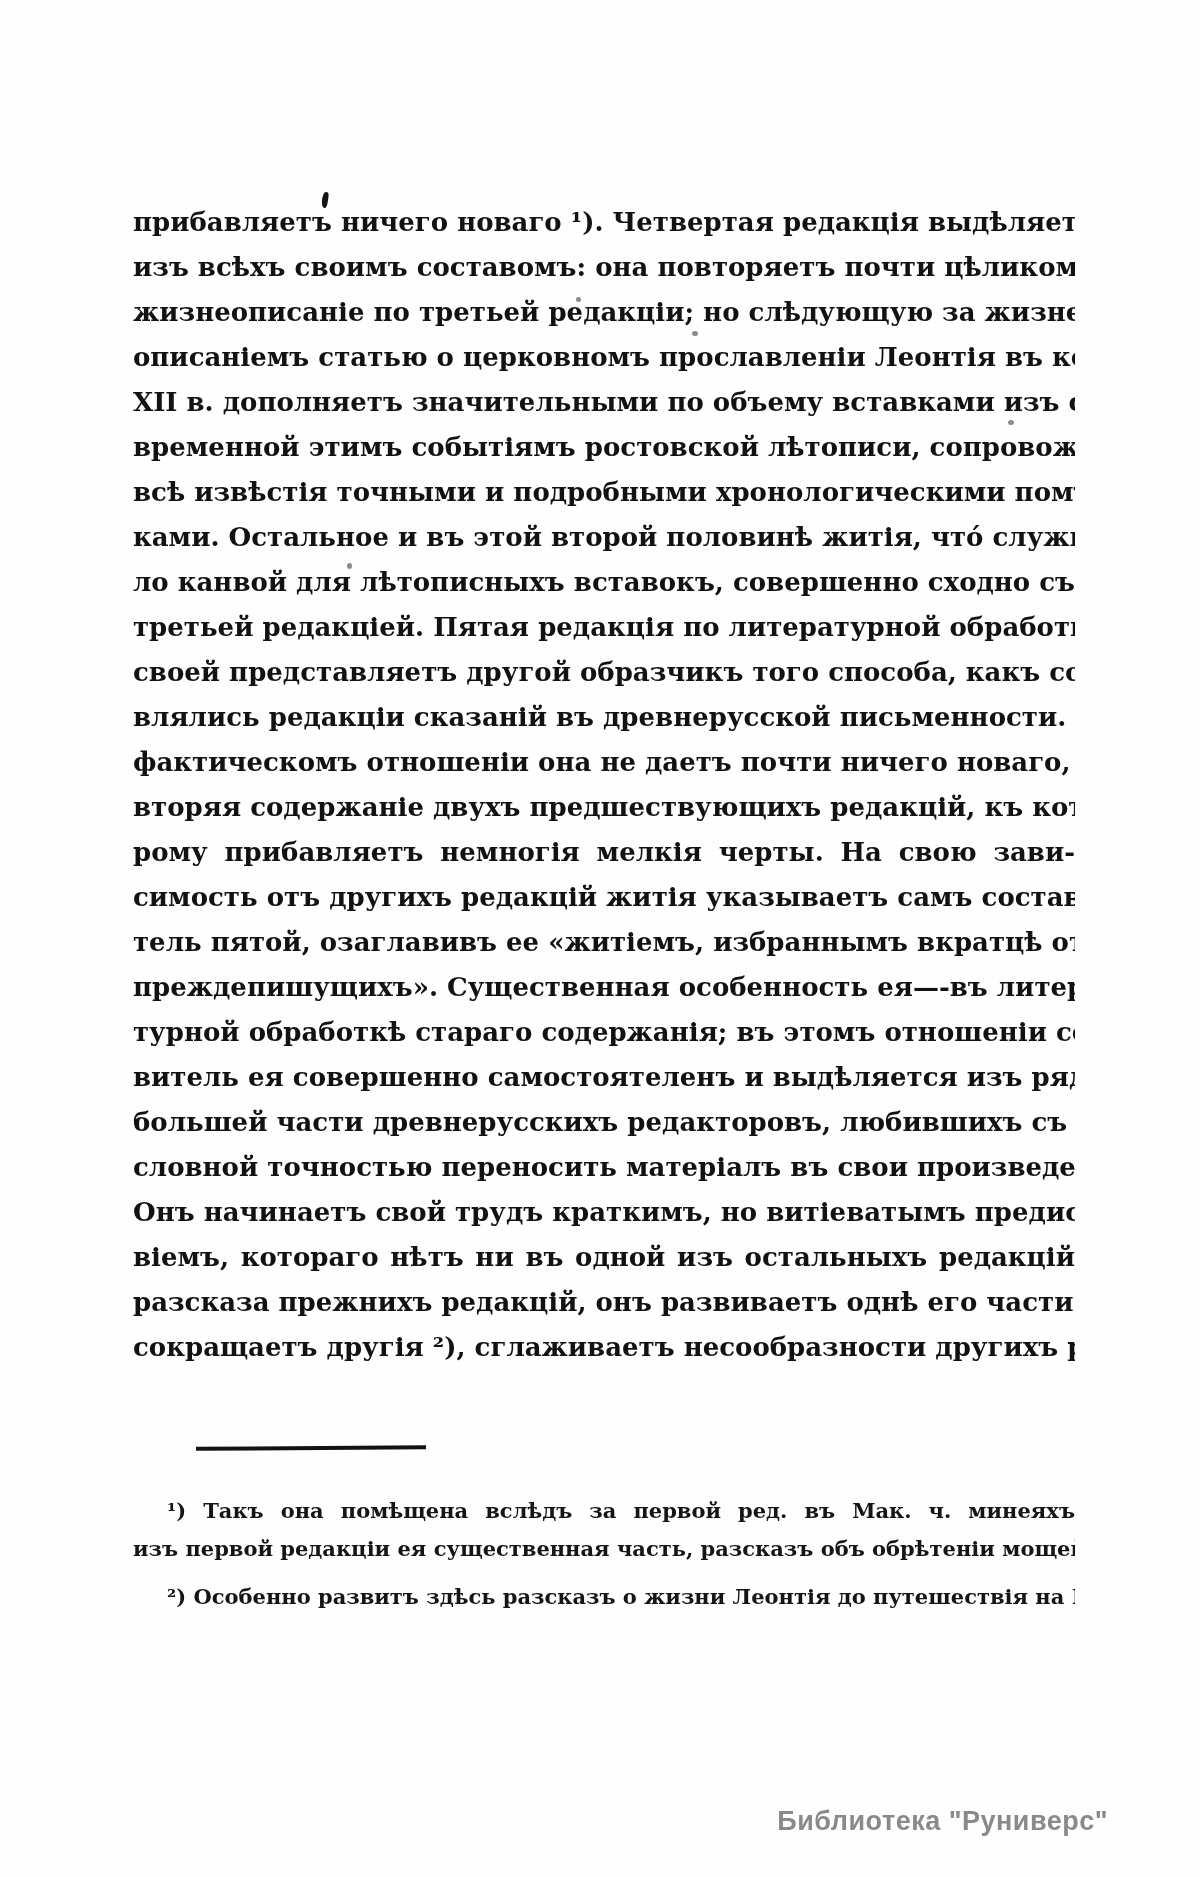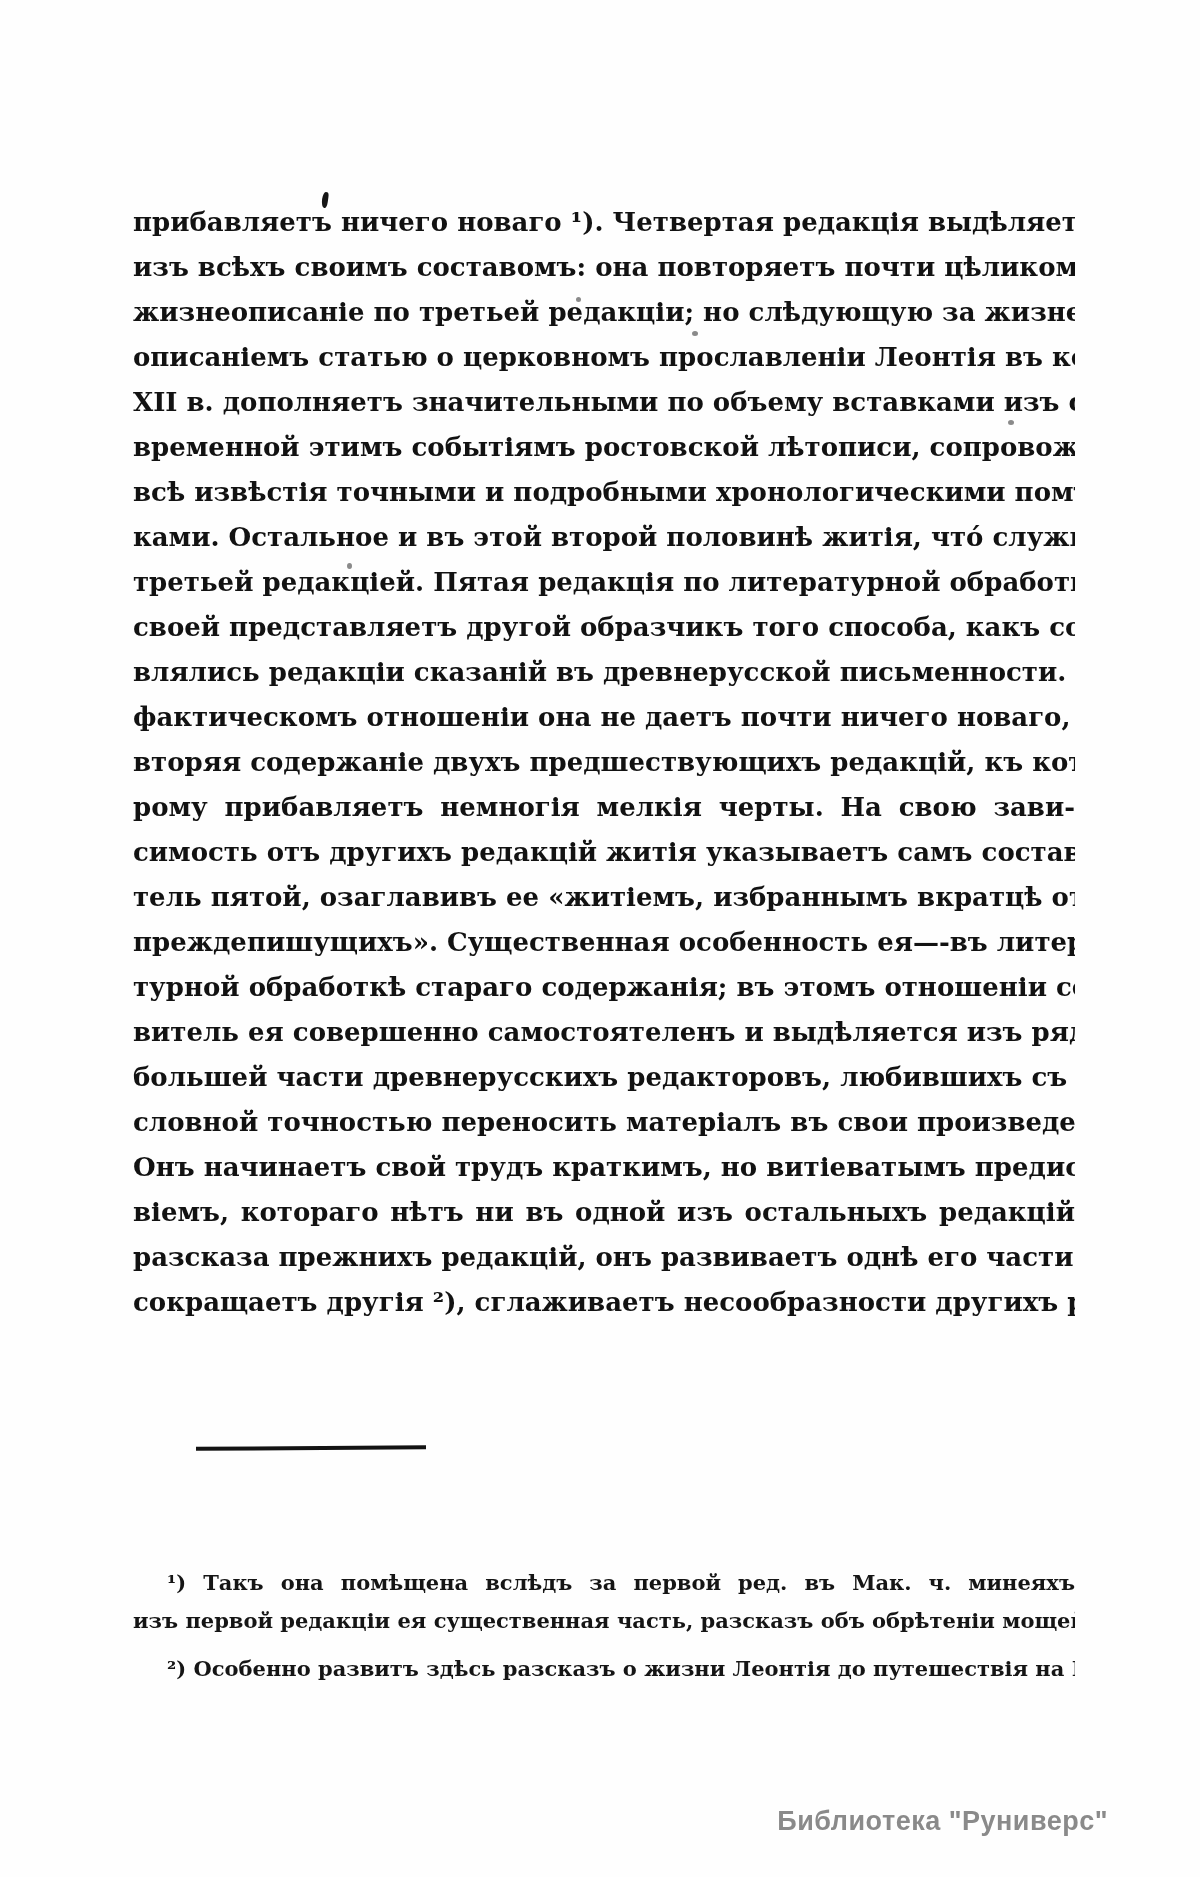--- a/index.html
+++ b/index.html
@@ -43,21 +43,21 @@
   }
   .fn-separator {
     position: absolute;
     left: 196px; top: 1446px;
     width: 230px; height: 4px;
     background: #131313;
     transform: rotate(-0.4deg);
   }
   .footnotes {
     position: absolute;
-    left: 133px; top: 1564px;
+    left: 133px; top: 1492px;
     width: 942px;
     color: #151515;
     font-size: 21px;
     font-weight: bold;
   }
   .fn-line {
     height: 38px;
     line-height: 38px;
     text-align: justify;
     text-align-last: justify;
@@ -90,20 +90,21 @@
 
   <div class="body-text">
     <div class="line">прибавляетъ ничего новаго ¹). Четвертая редакція выдѣляется</div>
     <div class="line">изъ всѣхъ своимъ составомъ: она повторяетъ почти цѣликомъ</div>
     <div class="line">жизнеописаніе по третьей редакціи; но слѣдующую за жизне-</div>
     <div class="line">описаніемъ статью о церковномъ прославленіи Леонтія въ концѣ</div>
     <div class="line">XII в. дополняетъ значительными по объему вставками изъ со-</div>
     <div class="line">временной этимъ событіямъ ростовской лѣтописи, сопровождая</div>
     <div class="line">всѣ извѣстія точными и подробными хронологическими помѣт-</div>
     <div class="line">ками. Остальное и въ этой второй половинѣ житія, что́ служи-</div>
+    <div class="line">ло канвой для лѣтописныхъ вставокъ, совершенно сходно съ</div>
     <div class="line">третьей редакціей. Пятая редакція по литературной обработкѣ</div>
     <div class="line">своей представляетъ другой образчикъ того способа, какъ соста-</div>
     <div class="line">влялись редакціи сказаній въ древнерусской письменности. Въ</div>
     <div class="line">фактическомъ отношеніи она не даетъ почти ничего новаго, по-</div>
     <div class="line">вторяя содержаніе двухъ предшествующихъ редакцій, къ кото-</div>
     <div class="line">рому прибавляетъ немногія мелкія черты. На свою зави-</div>
     <div class="line">симость отъ другихъ редакцій житія указываетъ самъ состави-</div>
     <div class="line">тель пятой, озаглавивъ ее «житіемъ, избраннымъ вкратцѣ отъ</div>
     <div class="line">преждепишущихъ». Существенная особенность ея—-въ литера-</div>
     <div class="line">турной обработкѣ стараго содержанія; въ этомъ отношеніи соста-</div>

